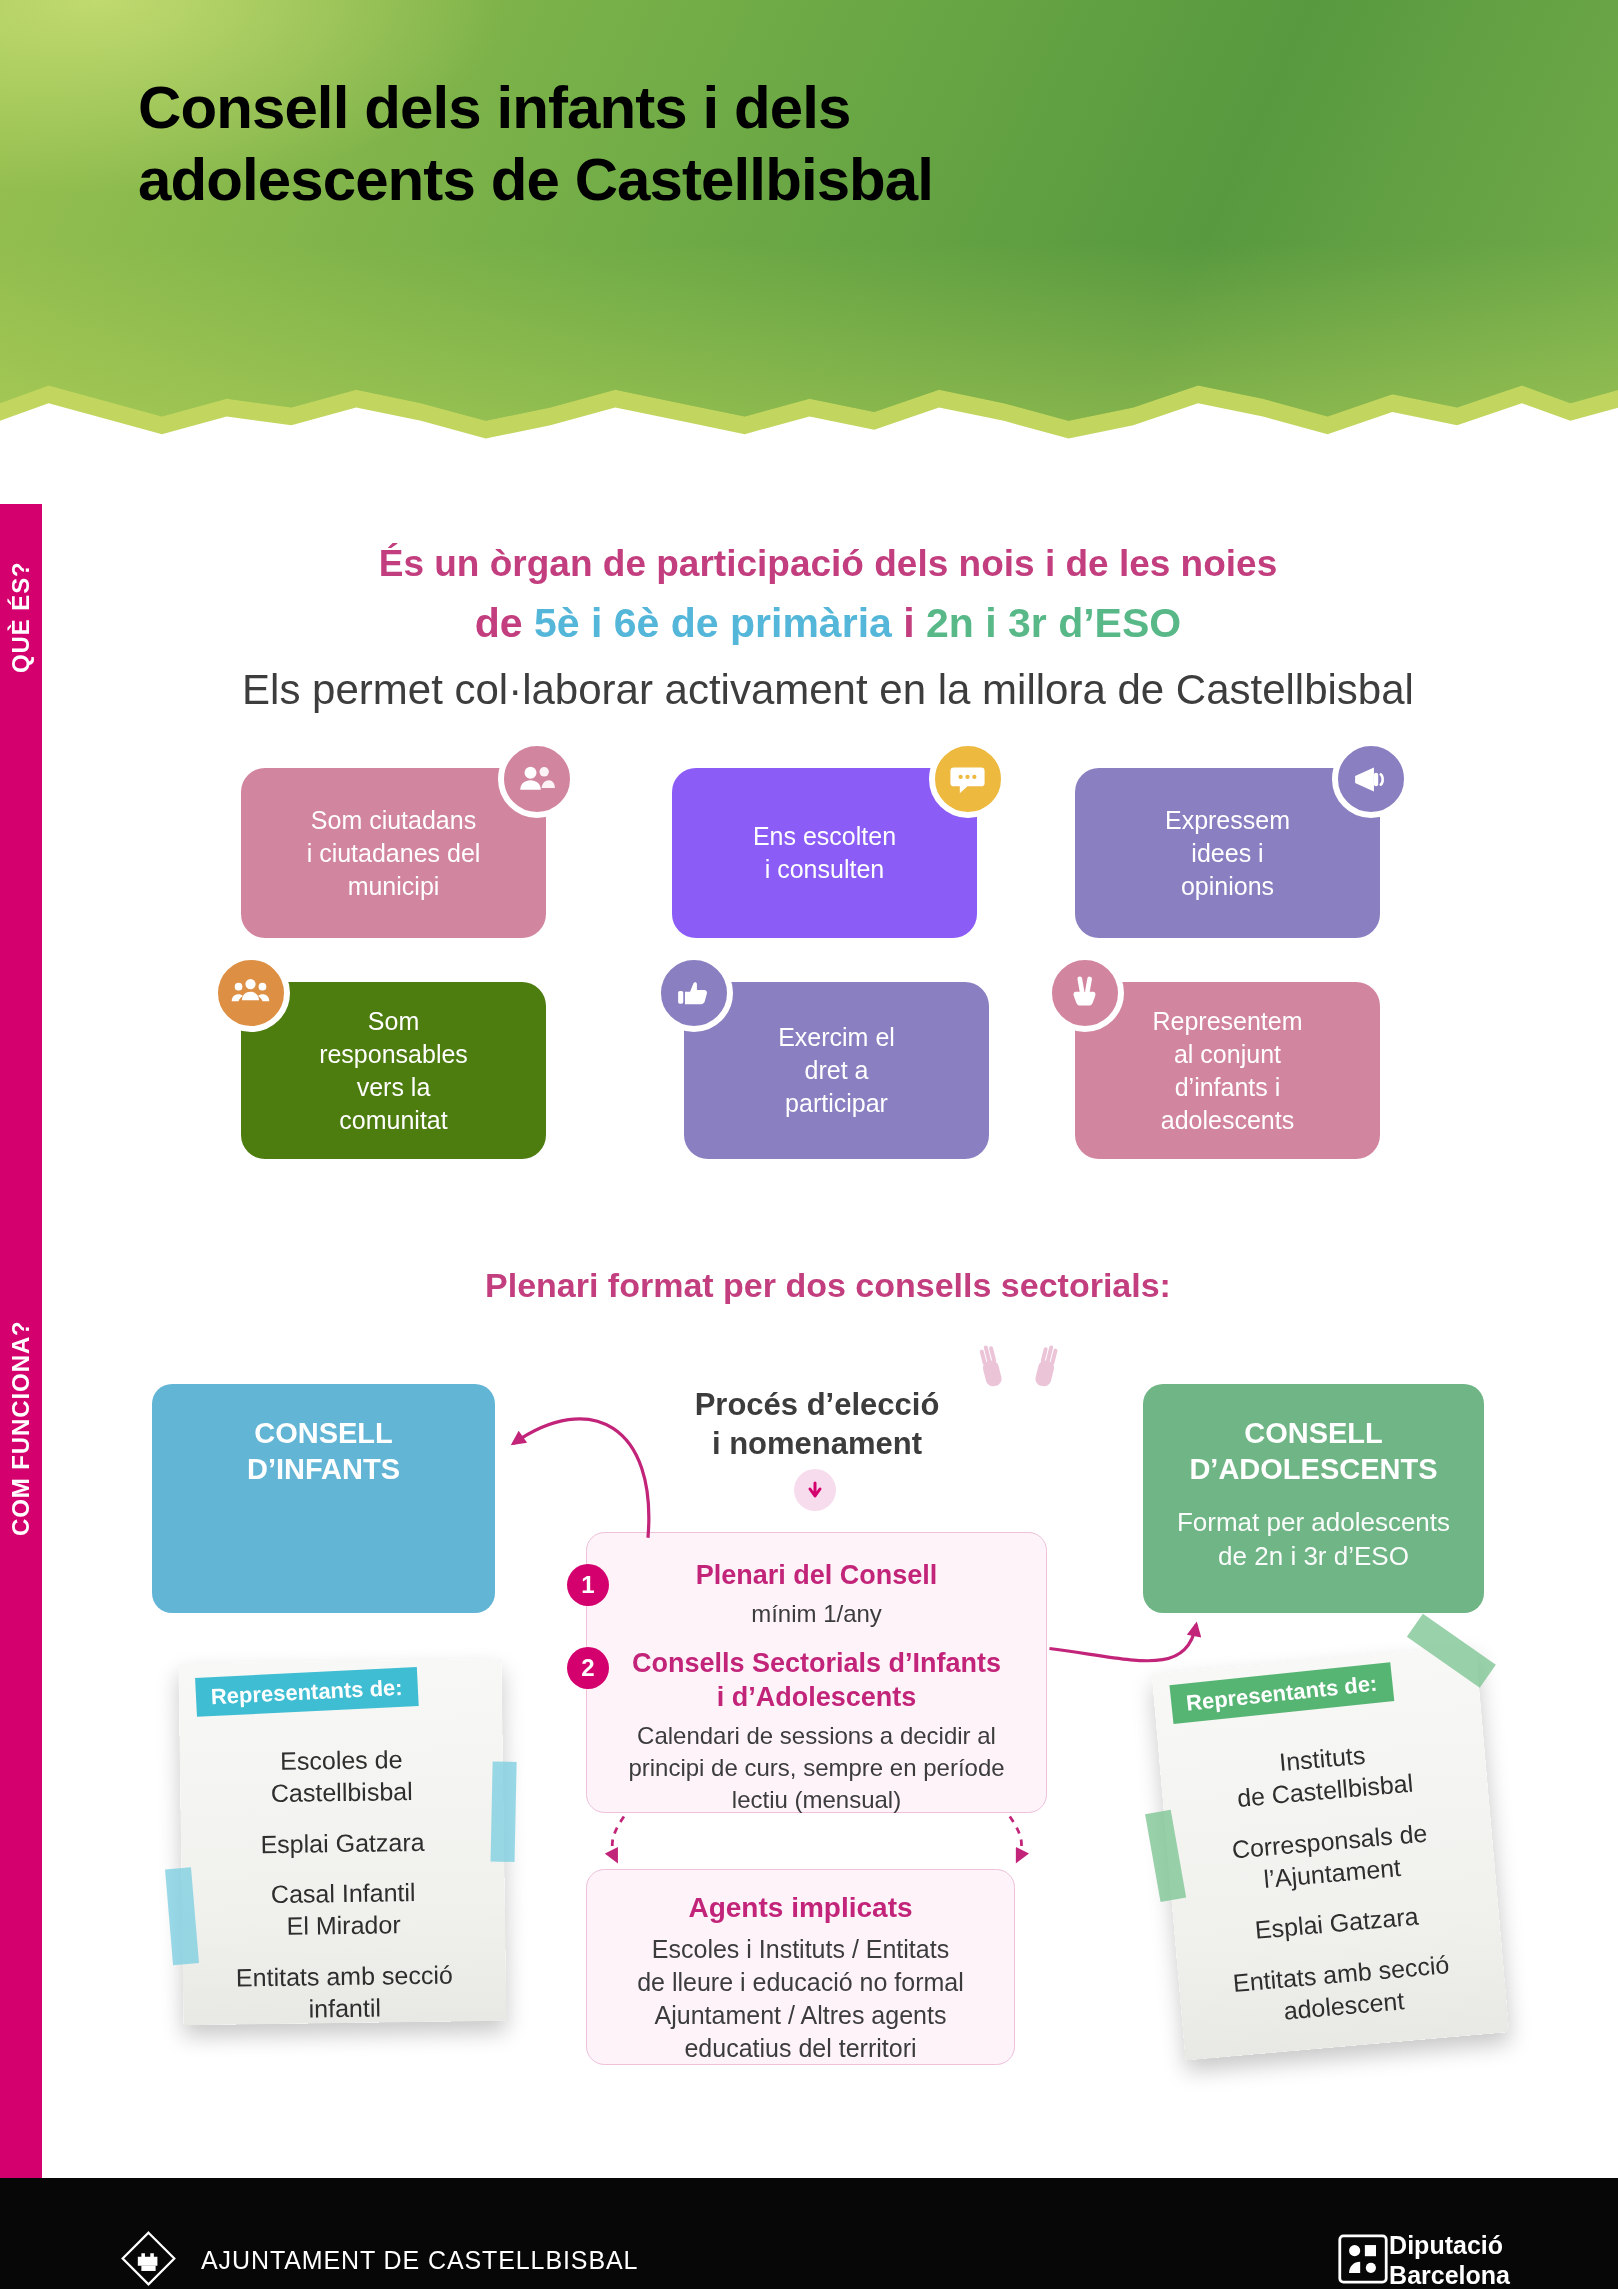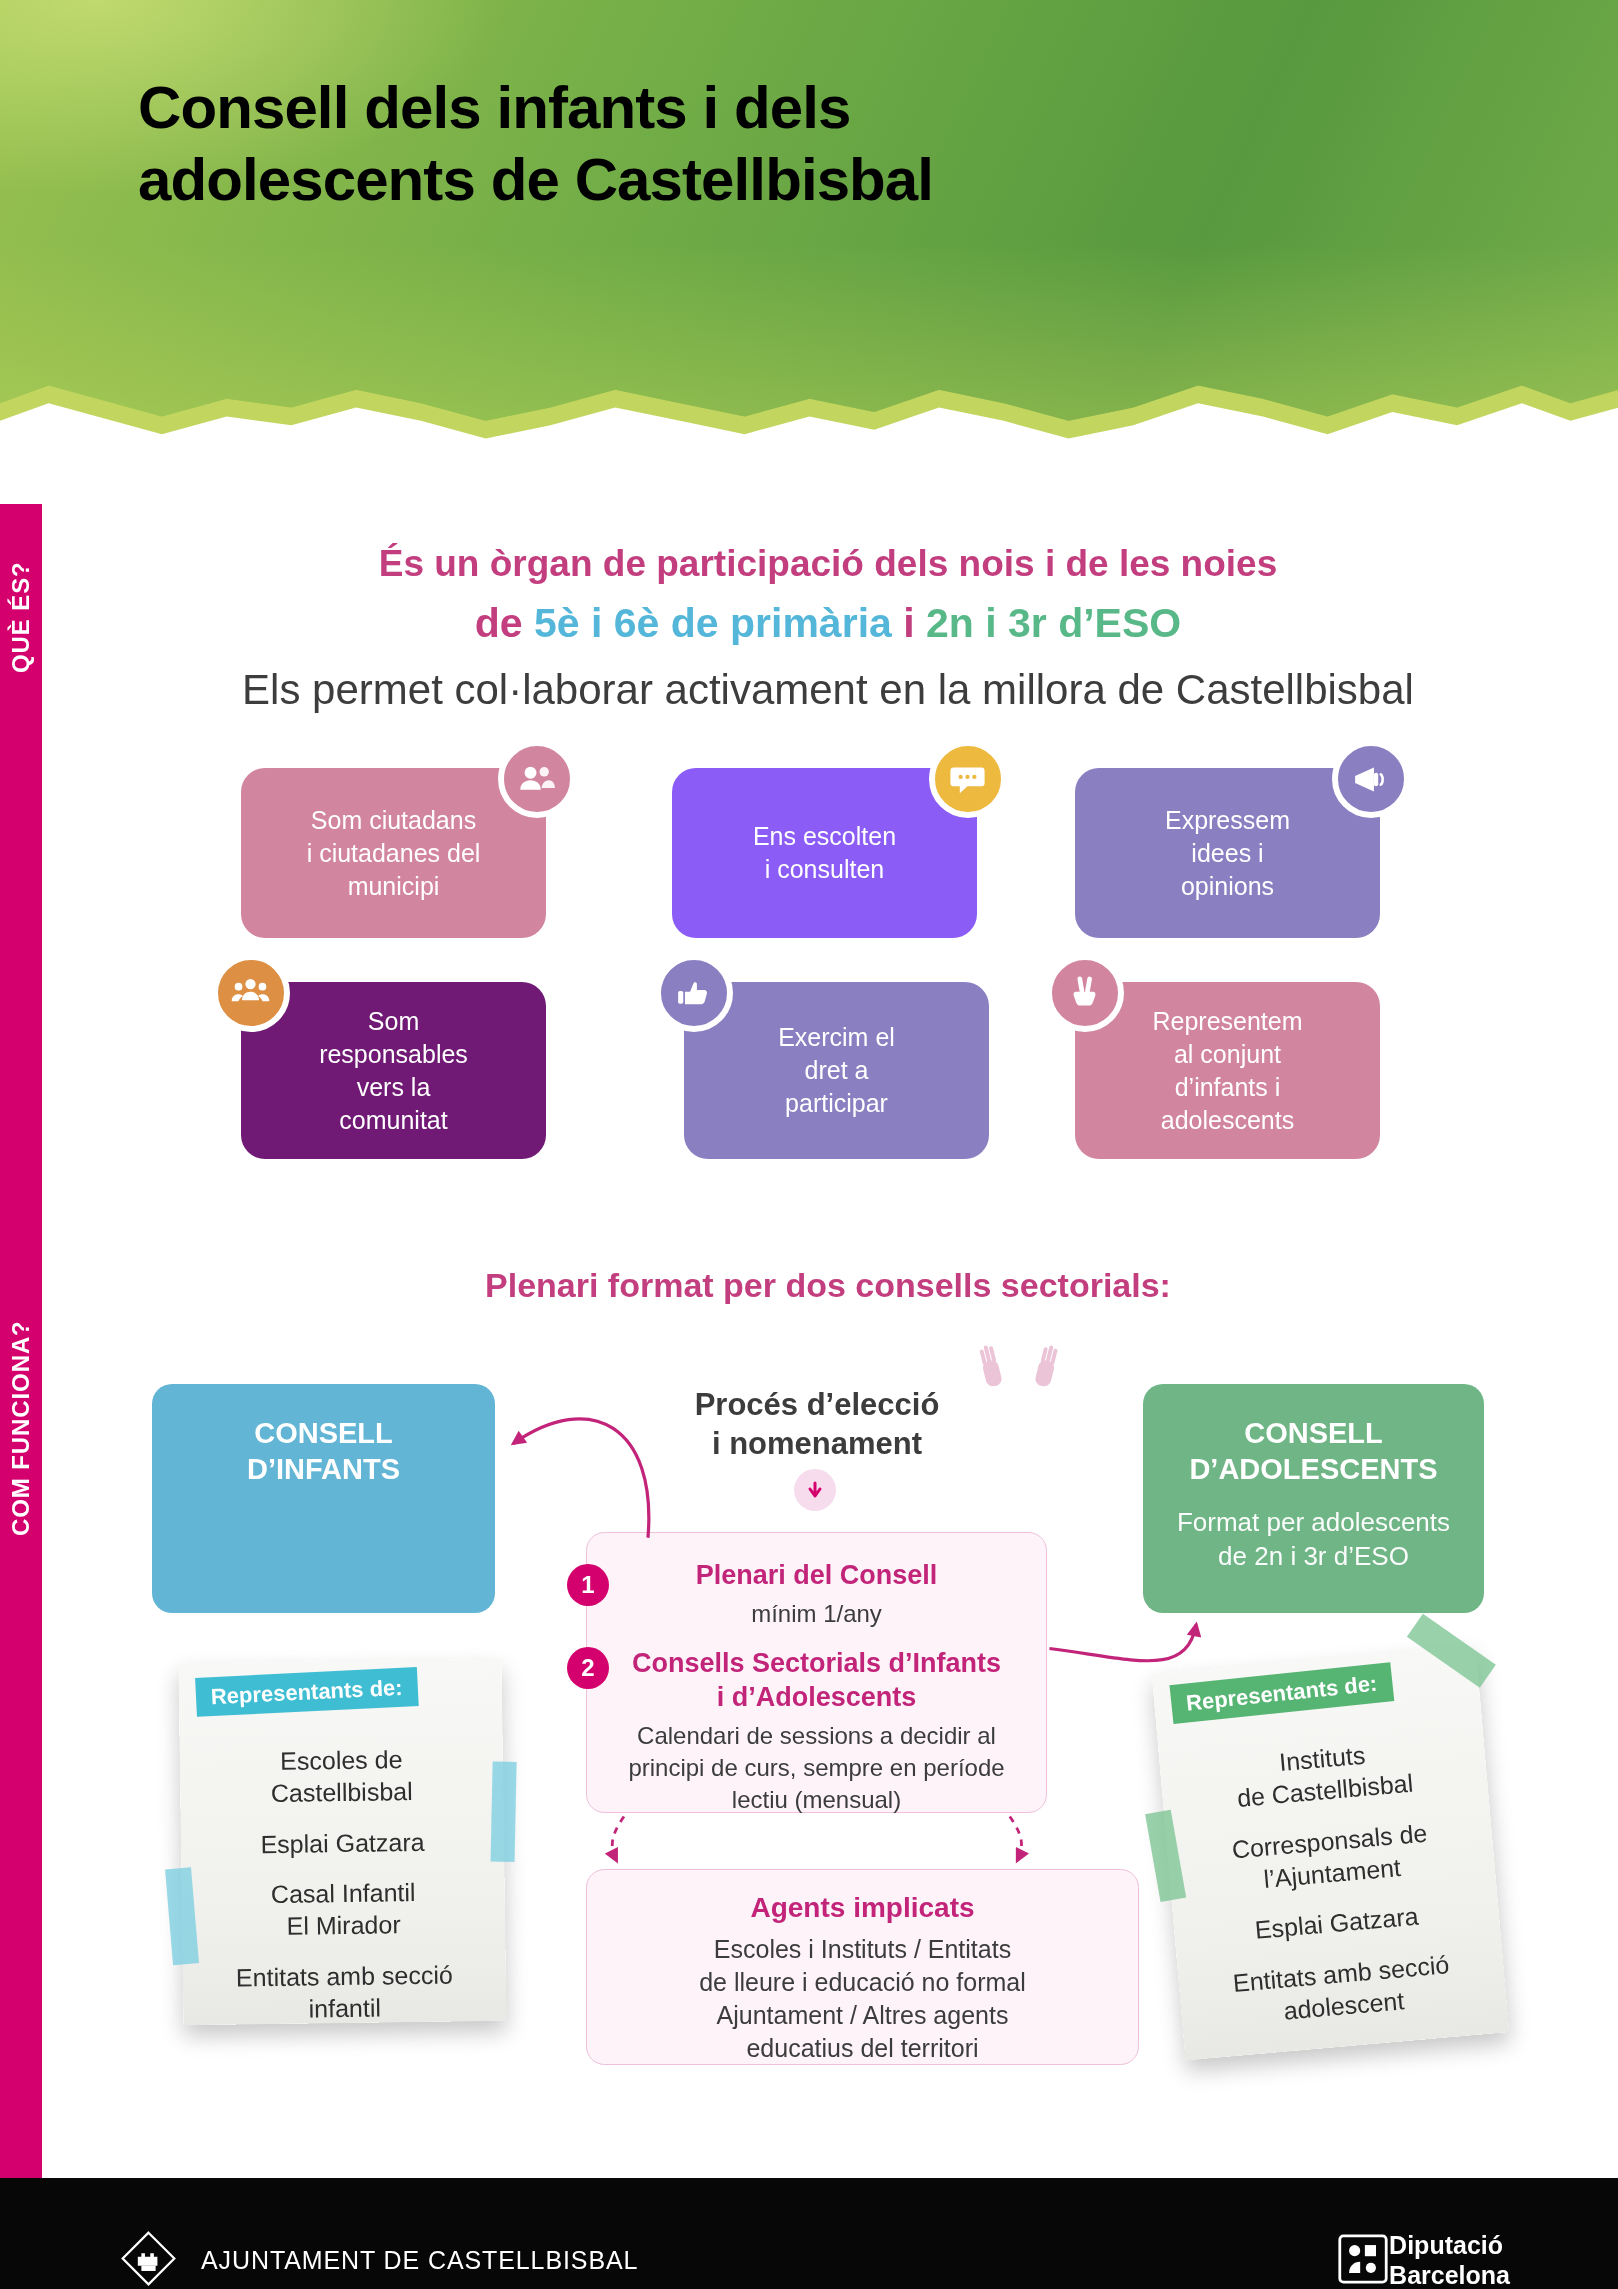--- a/index.html
+++ b/index.html
@@ -49,21 +49,21 @@
 
   .card{
     position:absolute;width:305px;border-radius:24px;color:#fff;
     display:flex;align-items:center;justify-content:center;text-align:center;
     font-size:25px;font-weight:500;line-height:1.32;
   }
   .card p{white-space:pre-line;margin:0;}
   .card1{left:241px;top:768px;height:170px;background:#d2859e;}
   .card2{left:672px;top:768px;height:170px;background:#8b5cf6;}
   .card3{left:1075px;top:768px;height:170px;background:#8a7fc1;}
-  .card4{left:241px;top:982px;height:177px;background:#701a75;}
+  .card4{left:241px;top:982px;height:177px;background:#4d7c0f;}
   .card5{left:684px;top:982px;height:177px;background:#8a7fc1;}
   .card6{left:1075px;top:982px;height:177px;background:#d2859e;}
   .icon-circle{
     position:absolute;width:78px;height:78px;border-radius:50%;border:6.5px solid #fff;box-sizing:border-box;
     display:flex;align-items:center;justify-content:center;
   }
   .icon-tr{top:-28px;right:-29.5px;}
   .icon-tl{top:-28px;left:-29.5px;}
   .bg-pink{background:#d2859e;} .bg-yellow{background:#edb93f;}
   .bg-purple{background:#8a7fc1;} .bg-orange{background:#dd8f44;}
@@ -101,21 +101,21 @@
   .step-title{font-size:27px;font-weight:700;color:#c2247a;line-height:1.25;white-space:pre-line;margin:0;}
   .step-detail{font-size:24px;color:#3c3c3c;line-height:1.34;white-space:pre-line;margin:5.5px 0 0;}
   .step2{margin-top:16.6px;}
   .step-num{
     position:absolute;width:42px;height:42px;border-radius:50%;background:#d4006e;color:#fff;
     font-weight:700;font-size:24px;display:flex;align-items:center;justify-content:center;
   }
   .num1{left:-20px;top:31px;}
   .num2{left:-20px;top:114px;}
 
-  .agents{left:586px;top:1869px;width:553px;height:196px;padding:22px 25px 0;}
+  .agents{left:586px;top:1869px;width:429px;height:196px;padding:22px 25px 0;}
   .agents-title{font-size:28px;font-weight:700;color:#c2247a;margin:0;}
   .agents-body{font-size:25px;color:#3c3c3c;line-height:1.32;white-space:pre-line;margin:9.2px 0 0;}
 
   
   .note-wrap{position:absolute;}
   .note-left{left:181px;top:1661px;width:323px;height:362px;transform:rotate(-0.8deg);}
   .note-right{left:1168px;top:1659px;width:325px;height:388px;transform:rotate(-5deg);}
   .paper{
     position:absolute;inset:0;
     background:linear-gradient(180deg,#f8f8f6 0%,#f0f0ed 70%,#e8e8e5 100%);

